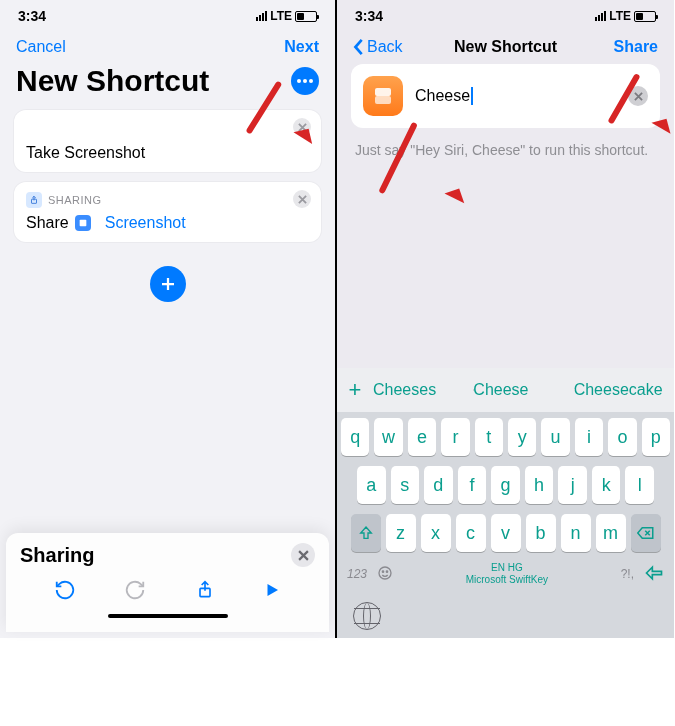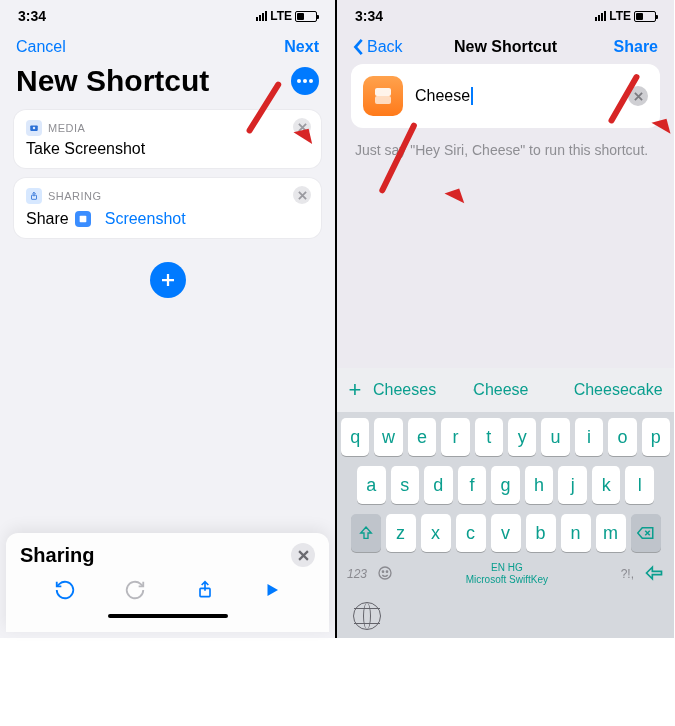--- a/index.html
+++ b/index.html
@@ -28,21 +28,21 @@
   .big-title-row { display:flex; align-items:center; justify-content:space-between; padding: 0 16px 12px; }
   .big-title { font-size: 30px; font-weight: 700; }
   .dots-btn { width:28px; height:28px; border-radius:50%; background:#007aff; display:flex; align-items:center; justify-content:center; gap:2px; }
   .dots-btn span { width:4px; height:4px; border-radius:50%; background:#fff; }
 
   .card { background:#fff; border-radius:12px; margin: 0 14px 10px; padding: 10px 12px; box-shadow: 0 0 0 1px rgba(0,0,0,0.03); position:relative; }
   .card-head { display:flex; align-items:center; gap:6px; font-size:11px; color:#8e8e93; letter-spacing:0.5px; }
   .card-head .icn { width:16px; height:16px; border-radius:4px; display:flex; align-items:center; justify-content:center; }
   .icn-media { background:#dce8fb; }
   .icn-share { background:#d7e8ff; }
-  .card-title { font-size:16px; margin-top:4px; }
+  .card-title { font-size:16px; margin-top:24px; }
   .card-x { position:absolute; top:8px; right:10px; width:18px; height:18px; border-radius:50%; background:#e7e7ea; display:flex; align-items:center; justify-content:center; color:#9a9aa0; }
   .share-line { font-size:16px; margin-top:6px; display:flex; align-items:center; gap:6px; }
   .tok { color:#007aff; display:inline-flex; align-items:center; gap:14px; }
   .tok-ic { width:16px; height:16px; border-radius:4px; background:#3a8dff; display:inline-flex; align-items:center; justify-content:center; }
 
   .plus-btn { width:36px; height:36px; border-radius:50%; background:#007aff; color:#fff; display:flex; align-items:center; justify-content:center; margin: 14px auto 0; font-size:24px; }
 
   .left-spacer { flex:1; }
 
   .panel { background:#fdfdfd; margin: 0 6px 6px; border-radius:12px 12px 0 0; box-shadow: 0 -4px 16px rgba(0,0,0,0.08); padding: 10px 14px 8px; }
@@ -129,29 +129,20 @@
   <div class="big-title-row">
     <div class="big-title">New Shortcut</div>
     <div class="dots-btn">
         <span></span>
         <span></span>
         <span></span>
       </div>
   </div>
 
   <div class="card">
-    <div class="card-head">
-      <span class="icn icn-media">
-        <svg width="10" height="10" viewBox="0 0 24 24" fill="#2a6fd6">
-            <rect x="3" y="6" width="18" height="13" rx="2"></rect>
-            <circle cx="12" cy="12" r="3" fill="#dce8fb"></circle>
-          </svg>
-      </span>
-      <span>MEDIA</span>
-    </div>
     <div class="card-title">Take Screenshot</div>
     <div class="card-x">
       <svg width="9" height="9" viewBox="0 0 10 10">
           <path d="M1 1 L9 9 M9 1 L1 9" stroke="#9a9aa0" stroke-width="2"></path>
         </svg>
     </div>
   </div>
 
   <div class="card">
     <div class="card-head">

